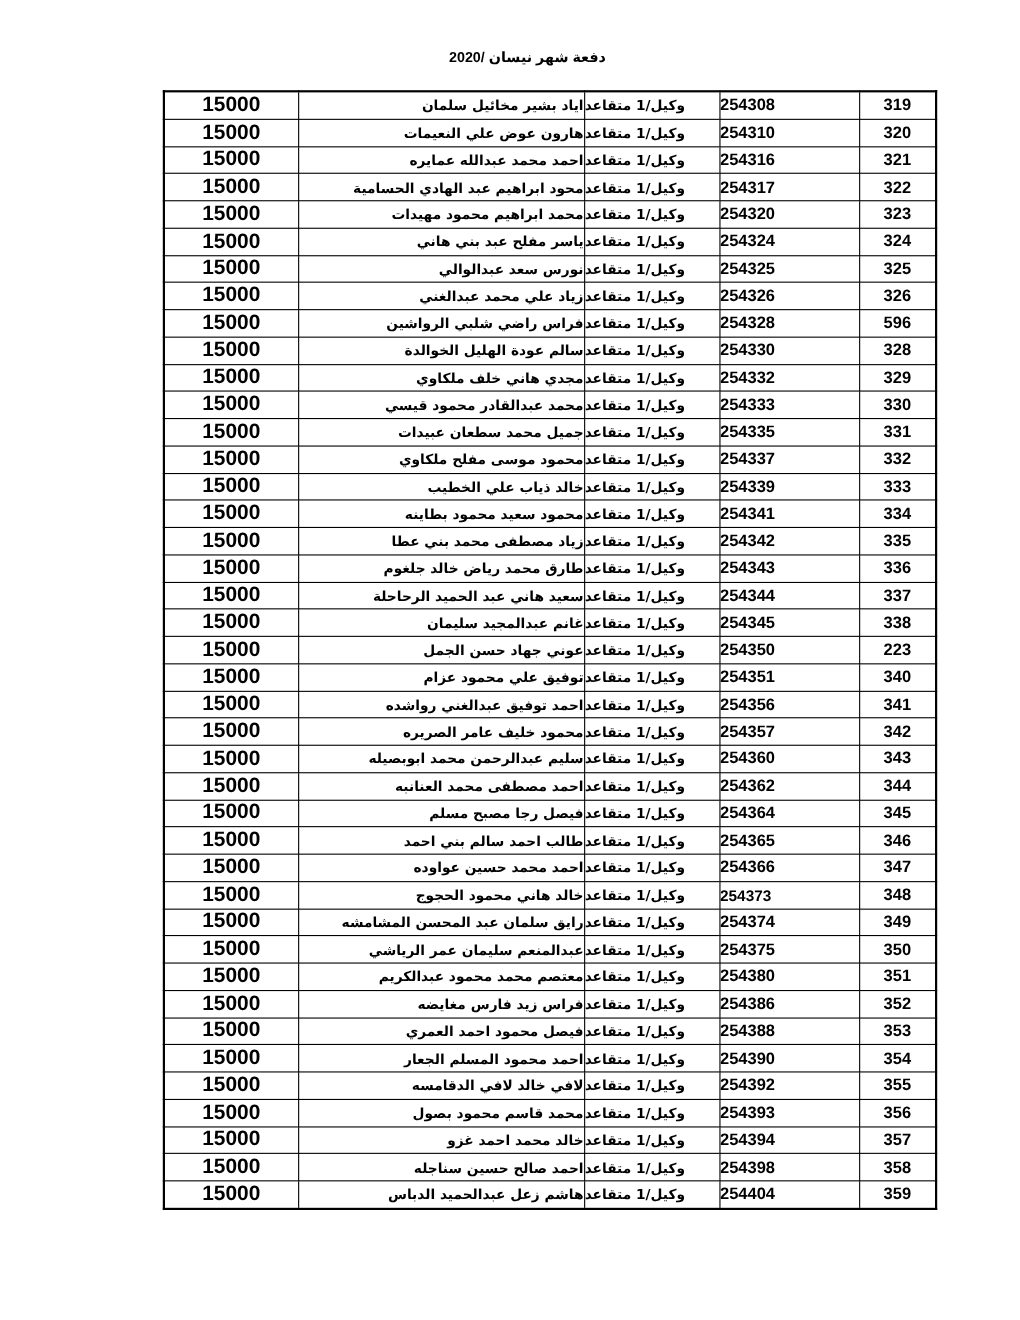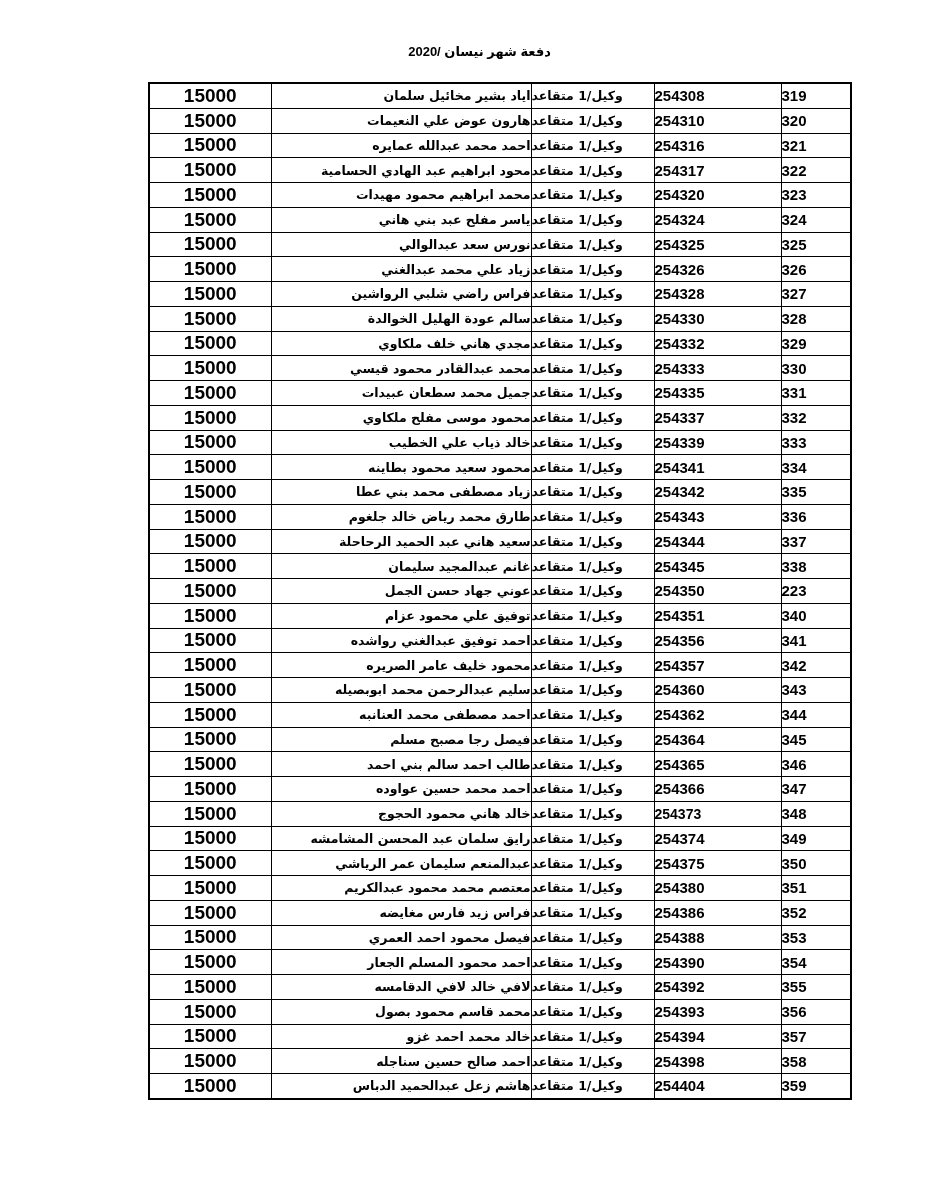--- a/index.html
+++ b/index.html
@@ -45,21 +45,21 @@
     white-space: nowrap;
     vertical-align: middle;
   }
   table.roster { border: 2px solid #000; }
   col.c-serial { width: 70px; }
   col.c-number { width: 127px; }
   col.c-rank   { width: 123px; }
   col.c-name   { width: 260px; }
   col.c-amount { width: 122px; }
   td.serial-cell {
-    text-align: left;
+    text-align: center;
     font-size: 15px;
   }
   td.number-cell {
     text-align: left;
     font-size: 15px;
   }
   td.number-cell.num-large { font-size: 14px; }
   td.rank-cell {
     text-align: left;
     font-size: 12.5px;
@@ -142,21 +142,21 @@
       <td class="amount-cell">15000</td>
     </tr>
         <tr>
       <td class="serial-cell">326</td>
       <td class="number-cell">254326</td>
       <td class="rank-cell">وكيل/1 متقاعد</td>
       <td class="name-cell">زياد علي محمد عبدالغني</td>
       <td class="amount-cell">15000</td>
     </tr>
         <tr>
-      <td class="serial-cell">327</td>
+      <td class="serial-cell">596</td>
       <td class="number-cell">254328</td>
       <td class="rank-cell">وكيل/1 متقاعد</td>
       <td class="name-cell">فراس راضي شلبي الرواشين</td>
       <td class="amount-cell">15000</td>
     </tr>
         <tr>
       <td class="serial-cell">328</td>
       <td class="number-cell">254330</td>
       <td class="rank-cell">وكيل/1 متقاعد</td>
       <td class="name-cell">سالم عودة الهليل الخوالدة</td>

